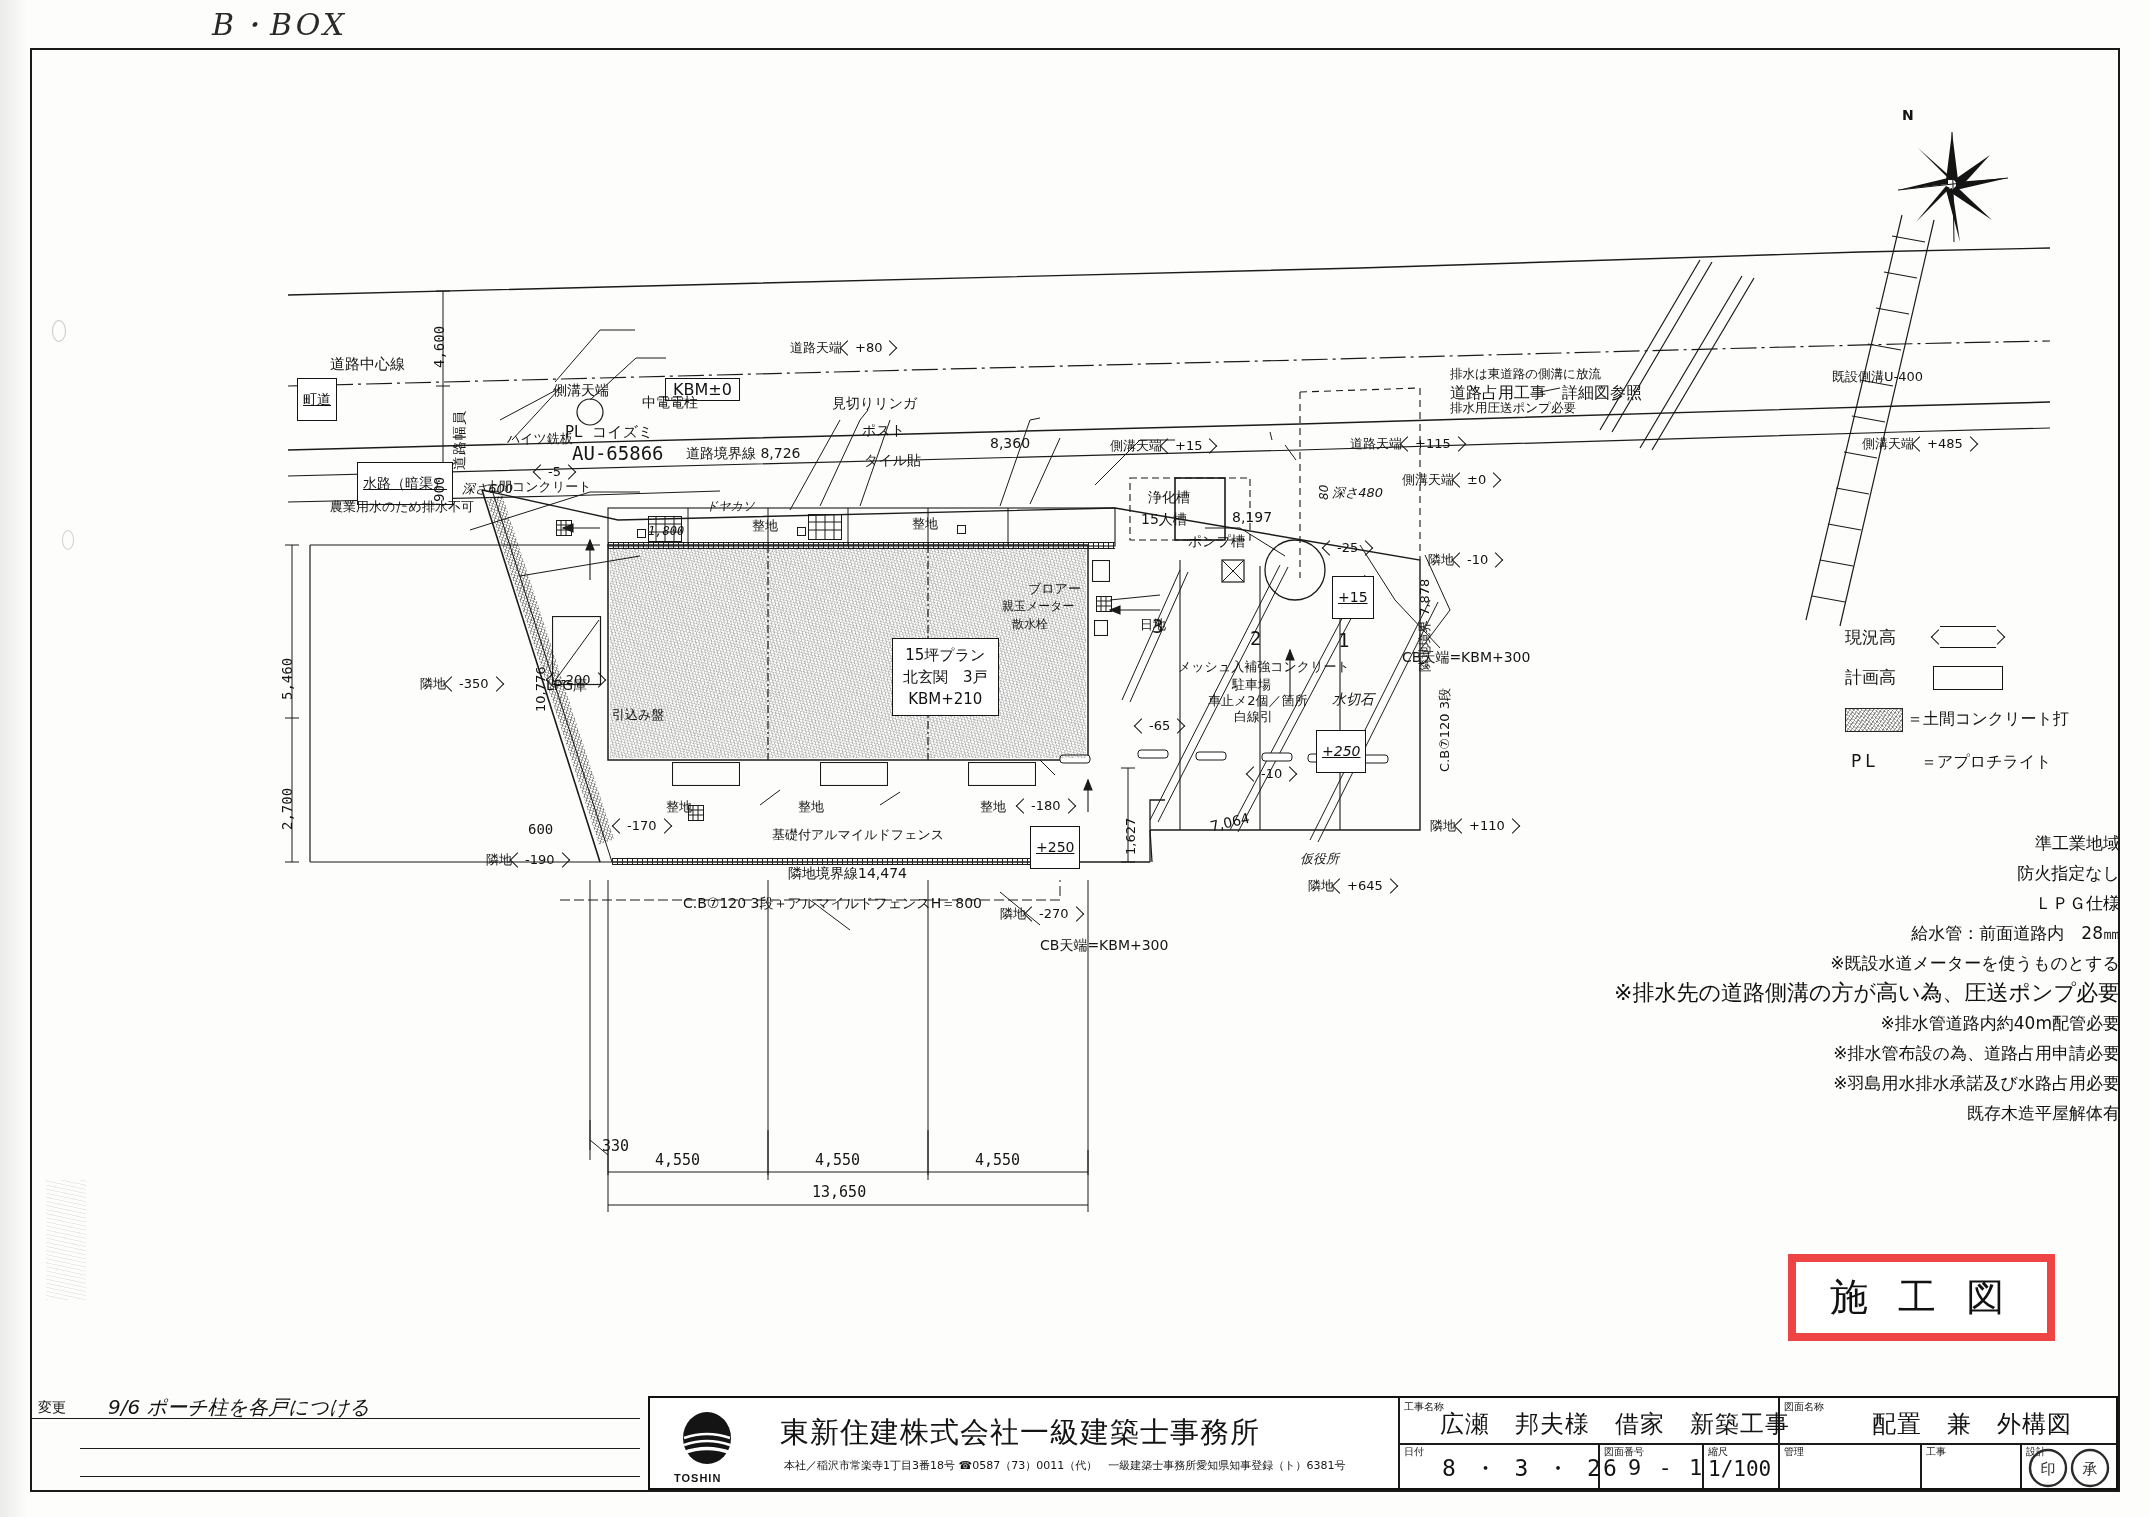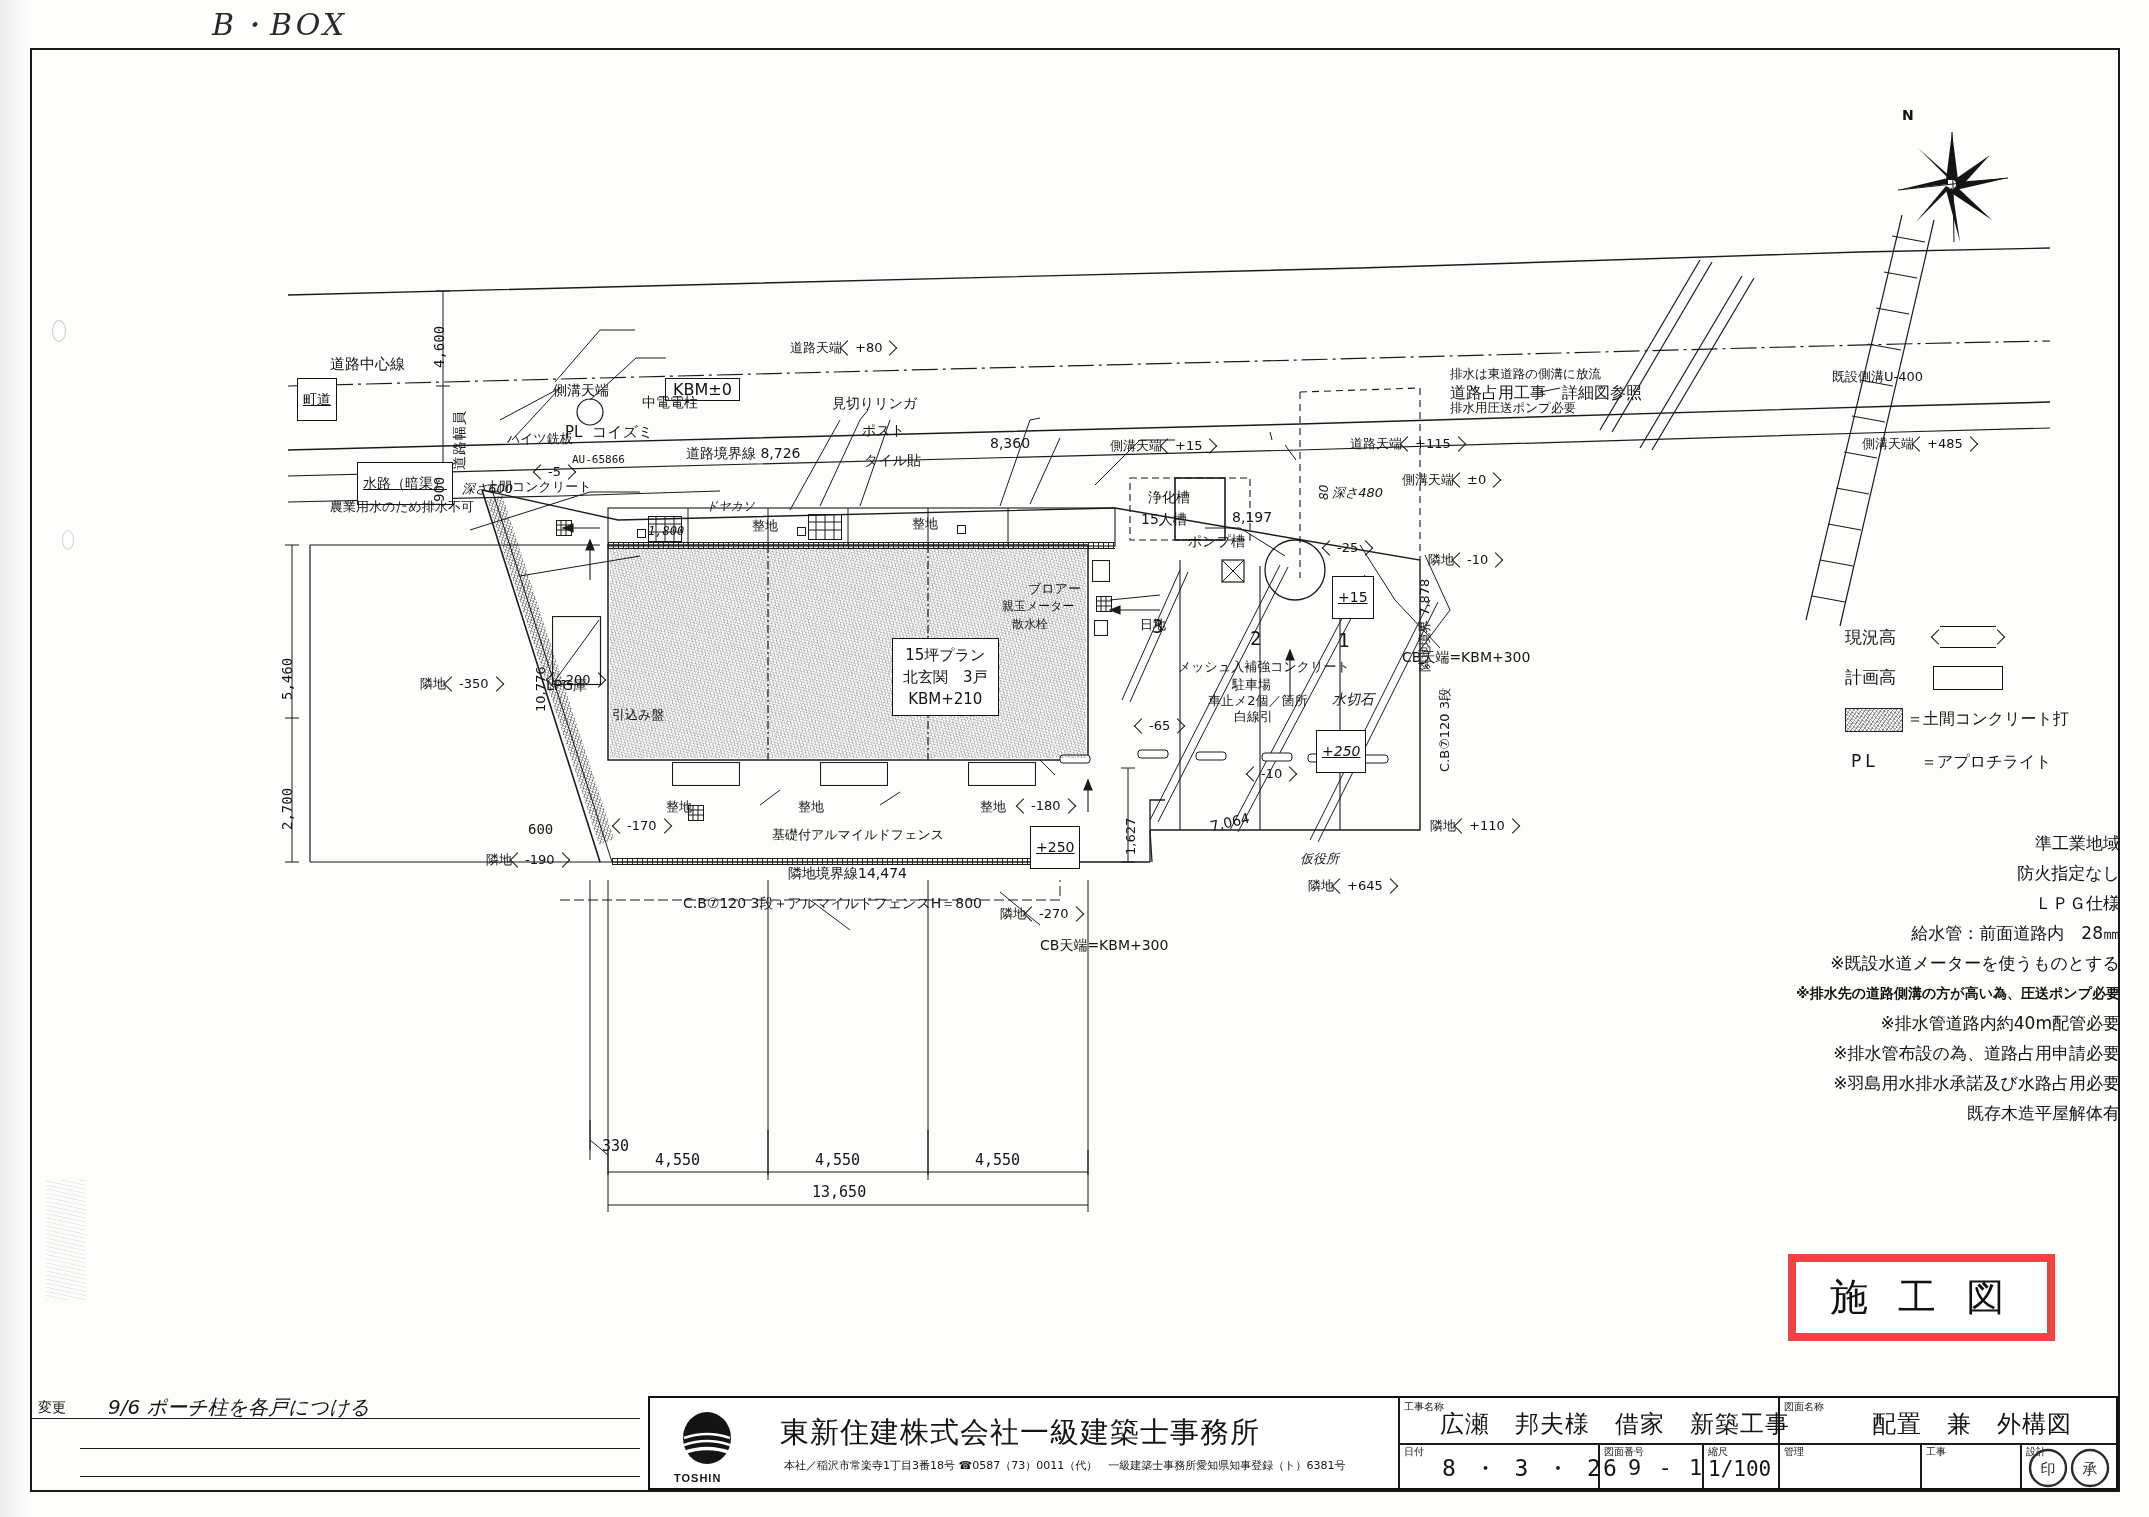--- a/index.html
+++ b/index.html
@@ -462,21 +462,21 @@
   <div class="txt jp" style="left:330px; top:500px; font-size:13px;">農業用水のため排水不可</div>
 
   <div class="txt jp" style="left:553px; top:383px; font-size:14px;">側溝天端</div>
   <div class="boxed2 jp" style="left:625px; top:378px; font-size:16px;">KBM±0</div>
 
   <div class="txt jp" style="left:507px; top:432px; font-size:13px;">ハイツ銑板</div>
   <div class="txt jp" style="left:642px; top:395px; font-size:14px;">中電電柱</div>
   <div class="txt jp" style="left:462px; top:482px; font-size:13px; font-style:italic;">深さ600</div>
 
   <div class="txt jp" style="left:565px; top:424px; font-size:15px;">PL  コイズミ</div>
-  <div class="txt mono" style="left:572px; top:454px; font-size:11px;">AU-65866</div>
+  <div class="txt mono" style="left:572px; top:443px; font-size:19px;">AU-65866</div>
   <div class="txt jp" style="left:686px; top:446px; font-size:14px;">道路境界線 8,726</div>
   <div class="txt jp" style="left:486px; top:480px; font-size:13px;">土間コンクリート</div>
 
   <div class="txt jp" style="left:832px; top:396px; font-size:14px;">見切りリンガ</div>
   <div class="txt jp" style="left:862px; top:423px; font-size:14px;">ポスト</div>
   <div class="txt jp" style="left:864px; top:453px; font-size:14px;">タイル貼</div>
   <div class="txt jp" style="left:706px; top:500px; font-size:12px; font-style:italic;">ドヤカソ</div>
   <div class="txt mono" style="left:648px; top:525px; font-size:12px; font-style:italic;">1,800</div>
 
   <div class="txt jp" style="left:752px; top:519px; font-size:13px;">整地</div>
@@ -639,21 +639,21 @@
       <span class="txt jp" style="left:76px; top:7px; font-size:16px;">＝アプロチライト</span>
     </div>
   </div>
 
   <div class="abs" style="left:1560px; top:828px; width:560px; text-align:right;">
     <div class="jp" style="font-size:17px; line-height:30px;">準工業地域</div>
     <div class="jp" style="font-size:17px; line-height:30px;">防火指定なし</div>
     <div class="jp" style="font-size:17px; line-height:30px;">ＬＰＧ仕様</div>
     <div class="jp" style="font-size:17px; line-height:30px;">給水管：前面道路内　28㎜</div>
     <div class="jp" style="font-size:17px; line-height:30px;">※既設水道メーターを使うものとする</div>
-    <div class="jp" style="font-size:14px; line-height:30px;font-weight:bold;">※排水先の道路側溝の方が高い為、圧送ポンプ必要</div>
+    <div class="jp" style="font-size:22px; line-height:30px;">※排水先の道路側溝の方が高い為、圧送ポンプ必要</div>
     <div class="jp" style="font-size:17px; line-height:30px;">※排水管道路内約40m配管必要</div>
     <div class="jp" style="font-size:17px; line-height:30px;">※排水管布設の為、道路占用申請必要</div>
     <div class="jp" style="font-size:17px; line-height:30px;">※羽島用水排水承諾及び水路占用必要</div>
     <div class="jp" style="font-size:17px; line-height:30px;">既存木造平屋解体有</div>
   </div>
 
   <div class="txt mono" style="left:655px; top:1152px; font-size:15px;">4,550</div>
   <div class="txt mono" style="left:815px; top:1152px; font-size:15px;">4,550</div>
   <div class="txt mono" style="left:975px; top:1152px; font-size:15px;">4,550</div>
   <div class="txt mono" style="left:812px; top:1184px; font-size:15px;">13,650</div>

